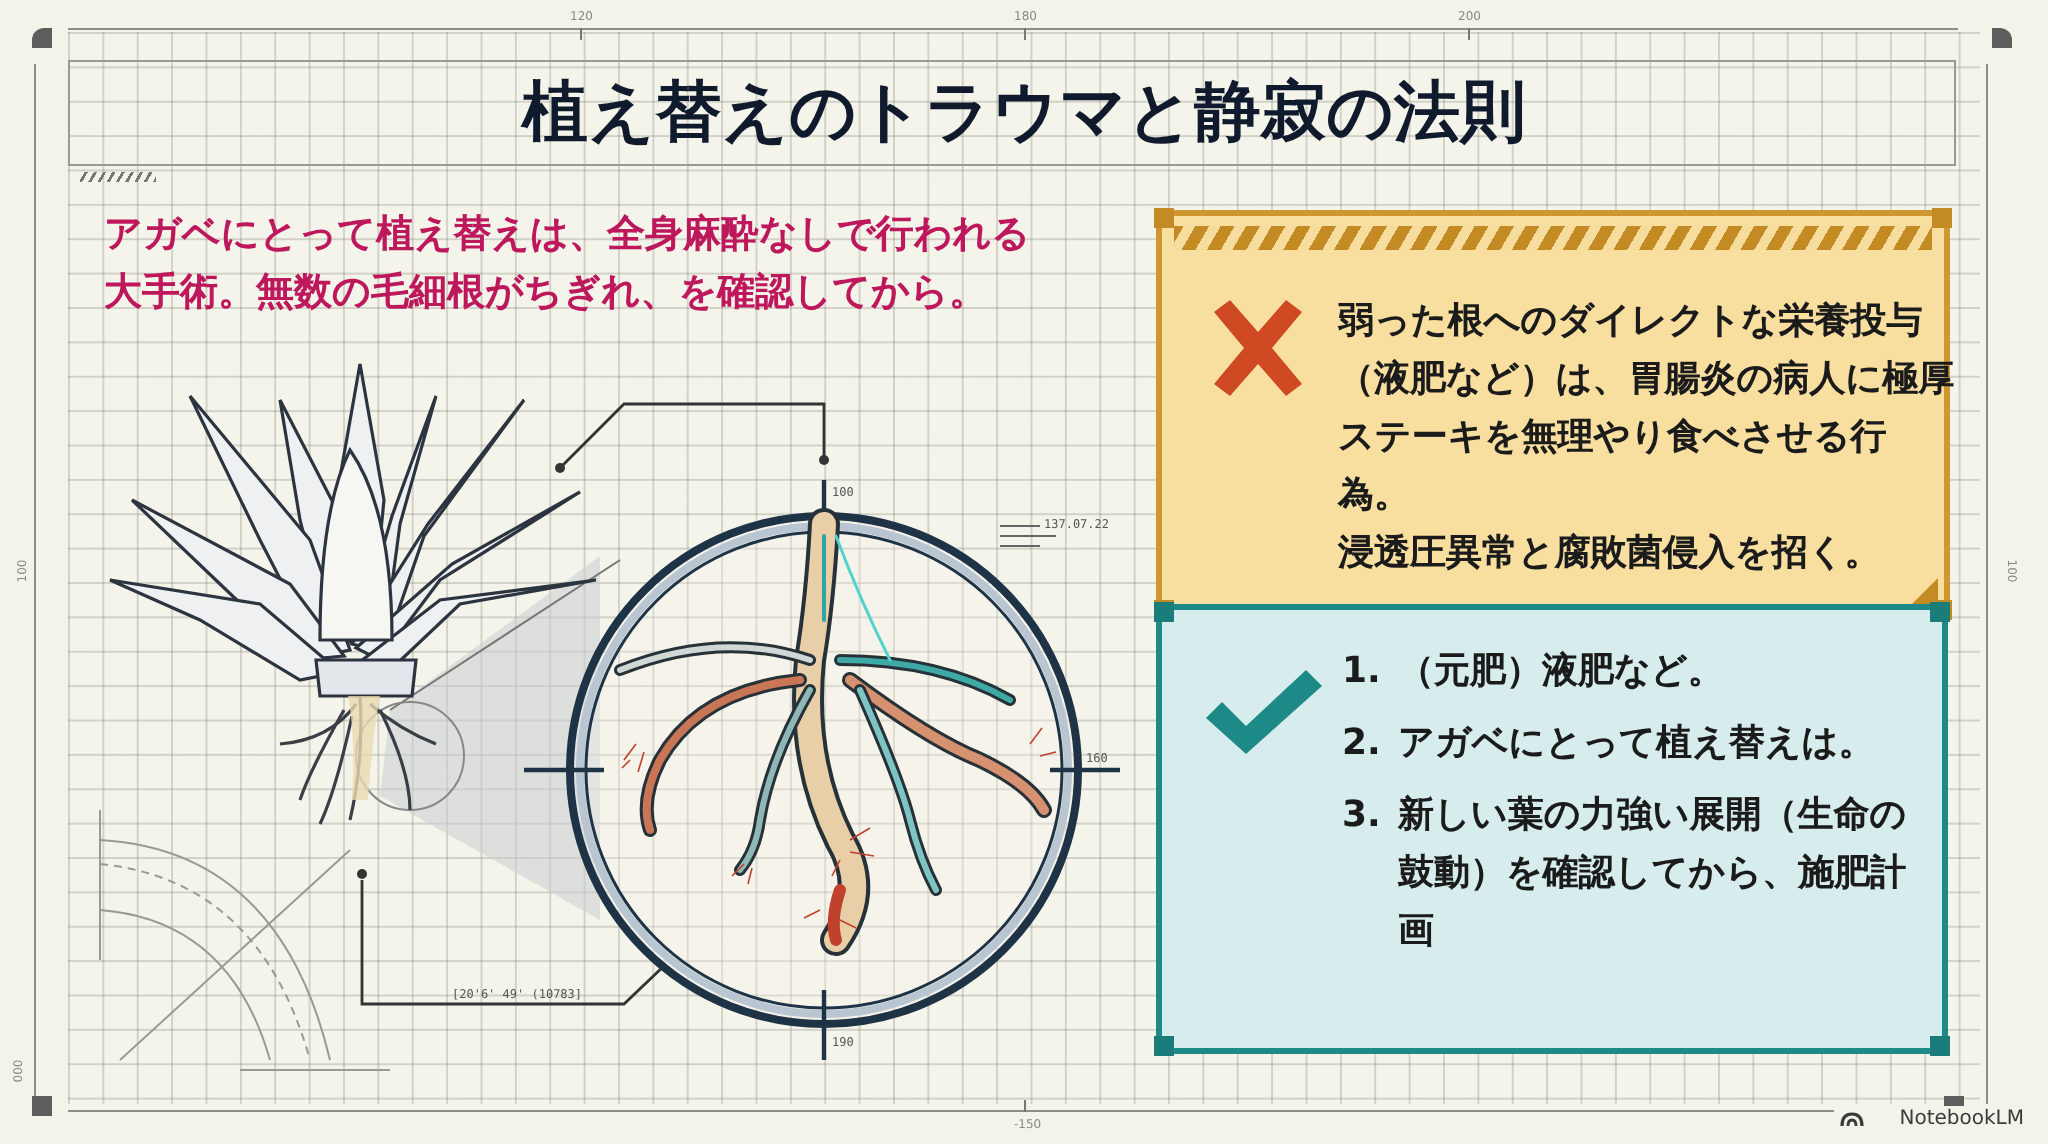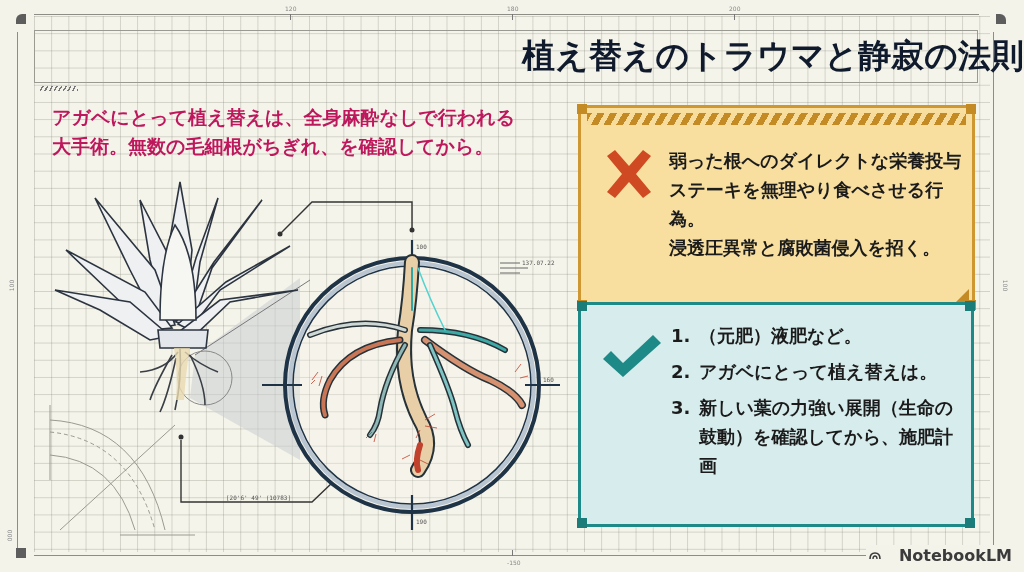--- a/index.html
+++ b/index.html
@@ -25,21 +25,21 @@
   .ruler-right { position: absolute; left: 993px; top: 32px; width: 1px; height: 520px; background: #8d8d86; }
   .tick-label { position: absolute; font-size: 6px; color: #888; font-family: "DejaVu Sans", sans-serif; }
   .tick { position: absolute; background: #777; }
   .corner-square { position: absolute; width: 10px; height: 10px; background: #5d5d5d; }
 
   .title-frame {
     position: absolute; left: 34px; top: 30px; width: 944px; height: 53px;
     border: 1px solid #9a9a92;
   }
   .title {
-    position: absolute; left: 0; top: 34px; width: 1024px; text-align: right;
+    position: absolute; left: 0; top: 34px; width: 1024px; text-align: center;
     font-size: 33px; font-weight: bold; color: #0f1a2c; letter-spacing: 0px;
   }
   .hatch-small {
     position: absolute; left: 40px; top: 86px; width: 38px; height: 5px;
     background: repeating-linear-gradient(-60deg, #777 0 1.4px, transparent 1.4px 4px);
   }
 
   .intro {
     position: absolute; left: 52px; top: 103px; width: 480px;
     font-size: 19px; font-weight: bold; line-height: 29px; color: #be185d;
@@ -81,21 +81,21 @@
   }
   .ok-num { position: absolute; left: 0; top: 0; }
 
   .illustration { position: absolute; left: 0; top: 0; width: 1024px; height: 572px; }
 
   .coord-label {
     position: absolute; font-size: 6px; color: #555; font-family: "DejaVu Sans Mono", monospace;
   }
   .watermark {
     position: absolute; right: 9px; bottom: 6px; display: flex; align-items: center; gap: 18px;
-    font-size: 16px; font-weight: bold; color: #3b3b3b;
+    font-size: 10px; font-weight: normal; color: #3b3b3b;
     background: #f4f3ea; padding: 1px 3px;
   }
 </style>
 </head>
 <body>
 
 <div class="grid"></div>
 <div class="ruler-top"></div>
 <div class="ruler-bottom"></div>
 <div class="ruler-left"></div>
@@ -230,20 +230,21 @@
   <div class="warn-corner" style="left:-4px;top:-4px;"></div>
   <div class="warn-corner" style="right:-4px;top:-4px;"></div>
   <div class="warn-corner" style="left:-4px;bottom:-4px;"></div>
   <div class="warn-corner" style="right:-4px;bottom:-4px;"></div>
   <div class="warn-tri"></div>
   <svg class="warn-icon" viewBox="0 0 56 56">
     <path d="M6 10 L14 4 L28 20 L42 4 L50 10 L35 28 L50 46 L42 52 L28 36 L14 52 L6 46 L21 28 Z" fill="#cf4a22"></path>
   </svg>
   <div class="warn-text">
     <div>弱った根へのダイレクトな栄養投与</div>
+    <div>（液肥など）は、胃腸炎の病人に極厚</div>
     <div>ステーキを無理やり食べさせる行為。</div>
     <div>浸透圧異常と腐敗菌侵入を招く。</div>
   </div>
 </div>
 
 <div class="ok-box">
   <div class="ok-corner" style="left:-4px;top:-4px;"></div>
   <div class="ok-corner" style="right:-4px;top:-4px;"></div>
   <div class="ok-corner" style="left:-4px;bottom:-4px;"></div>
   <div class="ok-corner" style="right:-4px;bottom:-4px;"></div>

